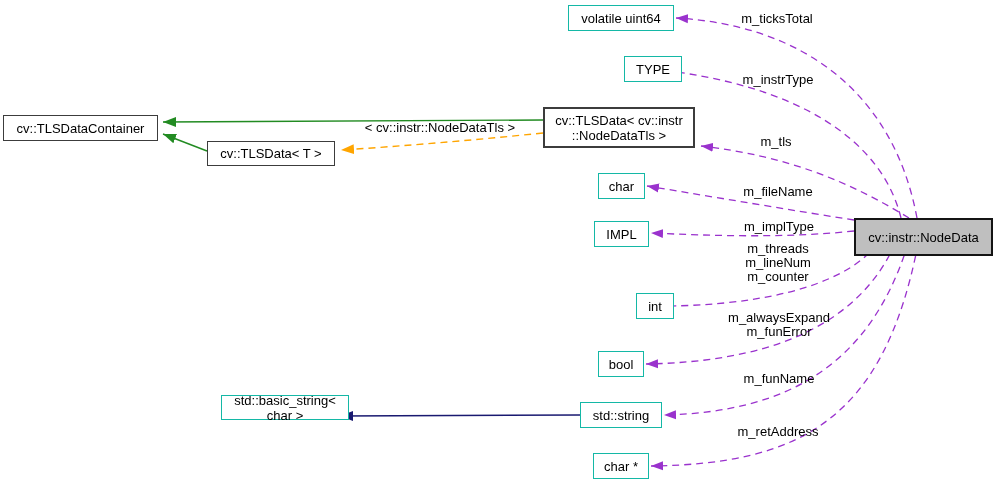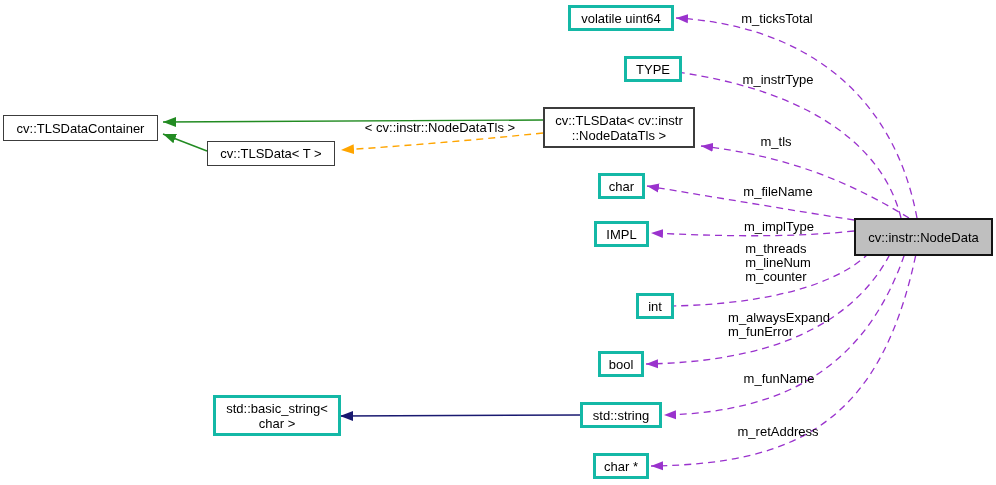--- a/index.html
+++ b/index.html
@@ -14,25 +14,25 @@
   .edge-prot{stroke:var(--protected-inheritance-edge,#228b22);stroke-width:1.4;}
   .edge-tmpl{stroke:var(--template-relation-edge,#ffa500);stroke-width:1.4;stroke-dasharray:7 5;}
   .edge-pub{stroke:var(--public-inheritance-edge,#191970);stroke-width:1.4;}
   .node{
     position:absolute;box-sizing:border-box;background:#ffffff;z-index:2;
     display:flex;align-items:center;justify-content:center;
     text-align:center;white-space:pre-line;line-height:15px;padding:0 2px;
   }
   .node.known{border:1.5px solid #3c3c3c;}
   .node.known-bold{border:2px solid #3c3c3c;}
-  .node.ext{border:3px solid #14b8a6;}
+  .node.ext{border:1px solid #14b8a6;}
   .node.main{background:var(--main-node-fill,#bfbfbf);border:2px solid #141414;}
   .elabel{
     position:absolute;transform:translate(-50%,-50%);z-index:1;
-    white-space:pre-line;line-height:14px;
+    white-space:pre-line;text-align:center;line-height:14px;
   }
 </style>
 </head>
 <body>
 
 <div class="canvas">
 
   <svg class="edges" viewBox="0 0 996 485" xmlns="http://www.w3.org/2000/svg">
     <defs>
       <marker id="arr-usage" markerUnits="userSpaceOnUse" markerWidth="13" markerHeight="10" refX="12" refY="5" orient="auto">
@@ -83,21 +83,21 @@
   <div class="node ext" style="left:594px;top:221px;width:55px;height:26px">IMPL</div>
 
   <div class="node ext" style="left:636px;top:293px;width:38px;height:26px">int</div>
 
   <div class="node ext" style="left:598px;top:351px;width:46px;height:26px">bool</div>
 
   <div class="node ext" style="left:580px;top:402px;width:82px;height:26px">std::string</div>
 
   <div class="node ext" style="left:593px;top:453px;width:56px;height:26px">char *</div>
 
-  <div class="node ext" style="left:213px;top:395px;width:128px;height:41px">std::basic_string&lt;
+  <div class="node ext" style="left:221px;top:395px;width:128px;height:25px">std::basic_string&lt;
 char &gt;</div>
 
   <div class="node main" style="left:854px;top:218px;width:139px;height:38px">cv::instr::NodeData</div>
 
   <div class="elabel" style="left:777px;top:19px">m_ticksTotal</div>
 
   <div class="elabel" style="left:778px;top:80px">m_instrType</div>
 
   <div class="elabel" style="left:776px;top:142px">m_tls</div>
 

